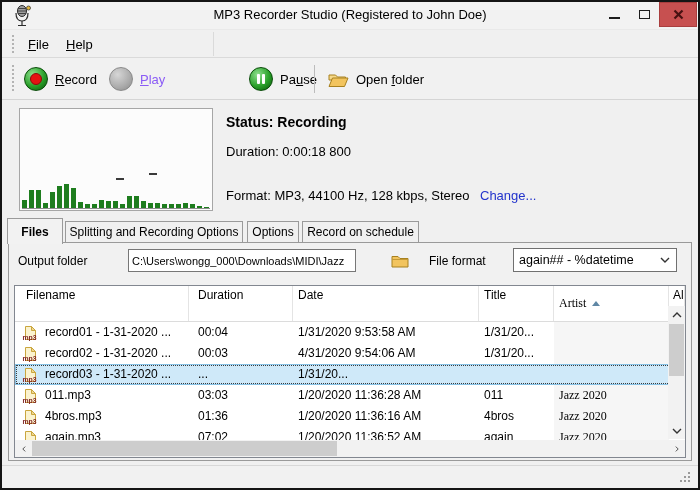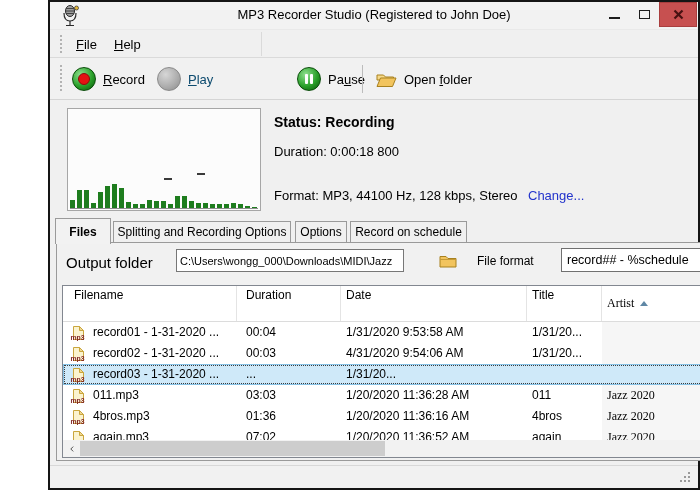--- a/index.html
+++ b/index.html
@@ -1,40 +1,40 @@
 <!DOCTYPE html>
 <html><head>
 <meta charset="utf-8">
 <style>
   html,body{margin:0;padding:0;background:#fff;}
   *{box-sizing:border-box;}
   body{font-family:"Liberation Sans",sans-serif;color:#000;}
   #stage{position:relative;width:700px;height:490px;background:#fff;}
-  .window{position:absolute;inset:0;border:2px solid #151515;background:#f0f0f0;margin-left:48px;}
+  .window{position:absolute;inset:0;border:2px solid #151515;background:#f0f0f0;}
   .u{text-decoration:underline;}
 
   
   .titlebar{position:absolute;left:0;top:0;width:100%;height:28px;background:#f2f2f2;border-bottom:1px solid #e9e9e9;}
   .app-icon{position:absolute;left:11px;top:3px;width:20px;height:22px;}
   .title-text{position:absolute;left:0;right:0;top:5px;text-align:center;font-size:13px;}
   .win-controls{position:absolute;right:1px;top:0;display:flex;align-items:flex-start;}
   .wc{width:30px;height:24px;display:flex;align-items:center;justify-content:center;cursor:default;}
   .wc.close{width:38px;height:25px;background:#c75050;border:1px solid #a93e3e;}
   .glyph-min{width:11px;height:2px;background:#1d1d1d;margin-top:8px;}
   .glyph-max{width:11px;height:9px;border:1.5px solid #1d1d1d;background:transparent;}
 
   
   .menubar{position:absolute;left:0;top:28px;width:100%;height:28px;border-bottom:1px solid #dadada;}
   .gripper{position:absolute;left:9px;top:4px;bottom:4px;width:4px;background-image:radial-gradient(circle,#b3b3b3 1px,transparent 1.3px);background-size:4px 4px;}
   .menu-item{position:absolute;top:5px;font-size:13px;padding:2px 6px;cursor:default;}
   .menu-sep-v{position:absolute;left:211px;top:2px;height:24px;width:1px;background:#dadada;}
   .toolbar{position:absolute;left:0;top:56px;width:100%;height:42px;border-bottom:1px solid #d5d5d5;background:#f1f1f1;}
   .tbtn{position:absolute;top:5px;height:32px;display:flex;align-items:center;gap:7px;padding:2px 4px;font-size:13px;cursor:default;}
   .tbtn .lbl{white-space:nowrap;}
-  .tbtn.disabled .lbl{color:#0c4a6e;}
+  .tbtn.disabled .lbl{color:#8b5cf6;}
   .tb-sep{position:absolute;left:312px;top:7px;height:28px;width:1px;background:#bcbcbc;}
   .sphere{width:24px;height:24px;border-radius:50%;position:relative;flex:0 0 auto;}
   .sphere.green{background:radial-gradient(circle at 35% 30%,#8fe08f,#2aa02a 55%,#0b5c0b 95%);border:1px solid #0a4d0a;}
   .sphere.gray{background:radial-gradient(circle at 35% 30%,#d6d6d6,#ababab 60%,#8e8e8e 95%);border:1px solid #8a8a8a;}
   .sphere .dot{position:absolute;left:50%;top:50%;transform:translate(-50%,-50%);width:12px;height:12px;border-radius:50%;background:#e51212;border:1px solid #8f0b0b;}
   .sphere .sq{position:absolute;left:50%;top:50%;transform:translate(-50%,-50%);width:9px;height:9px;border-radius:2px;background:#fff;}
   .sphere .bars{position:absolute;left:50%;top:50%;transform:translate(-50%,-50%);display:flex;gap:2px;}
   .sphere .bars i{display:block;width:3px;height:10px;background:#fff;border-radius:1px;}
 
   
@@ -48,21 +48,21 @@
   .st-change{position:absolute;left:478px;top:186px;font-size:13px;color:#2233cc;cursor:pointer;}
 
   
   .tab{position:absolute;border:1px solid #9a9a9a;border-bottom:none;background:#f0f0f0;font-size:12px;display:flex;align-items:center;justify-content:center;cursor:default;}
   .tab.active{left:5px;top:216px;width:56px;height:26px;font-weight:bold;z-index:3;background:#f2f2f2;}
   .tab.t1{left:63px;top:219px;width:178px;height:21px;}
   .tab.t2{left:245px;top:219px;width:52px;height:21px;}
   .tab.t3{left:300px;top:219px;width:117px;height:21px;}
   .panel{position:absolute;left:6px;top:240px;width:684px;height:219px;border:1px solid #9a9a9a;background:#f1f1f1;z-index:2;}
 
-  .out-label{position:absolute;left:16px;top:252px;font-size:15px;z-index:4;}
+  .out-label{position:absolute;left:16px;top:252px;font-size:12px;z-index:4;}
   .out-input{position:absolute;left:126px;top:247px;width:228px;height:23px;border:1px solid #777;background:#fff;font-family:"Liberation Sans",sans-serif;font-size:11px;padding:0 3px;z-index:4;}
   .browse-btn{position:absolute;left:387px;top:248px;width:22px;height:21px;display:flex;align-items:center;justify-content:center;z-index:4;cursor:pointer;}
   .ff-label{position:absolute;left:427px;top:252px;font-size:12px;z-index:4;}
   .combo{position:absolute;left:511px;top:246px;width:164px;height:24px;border:1px solid #707070;background:#fff;z-index:4;display:flex;align-items:center;cursor:default;}
   .combo .val{flex:1;font-size:12.5px;padding-left:5px;white-space:nowrap;overflow:hidden;}
   .combo .chev{width:22px;display:flex;align-items:center;justify-content:center;}
 
   
   .list{position:absolute;left:12px;top:283px;width:672px;height:173px;border:1px solid #828790;background:#fff;z-index:4;overflow:hidden;}
   .lheader{display:flex;height:36px;line-height:19px;font-size:12px;background:#fff;border-bottom:1px solid #dcdcdc;}
@@ -237,21 +237,21 @@
 
     <div class="out-label">Output folder</div>
     <input class="out-input" value="C:\Users\wongg_000\Downloads\MIDI\Jazz" style="">
     <div class="browse-btn">
       <svg width="18" height="14">
           <use href="#folderclosed"></use>
         </svg>
     </div>
     <div class="ff-label">File format</div>
     <div class="combo">
-      <span class="val">record## - %schedule</span>
+      <span class="val">again## - %datetime</span>
       <span class="chev">
           <svg width="10" height="6">
             <use href="#chevdown"></use>
           </svg>
         </span>
     </div>
 
     <div class="list">
       <div class="lheader">
         <div class="cell c-file">Filename</div>

